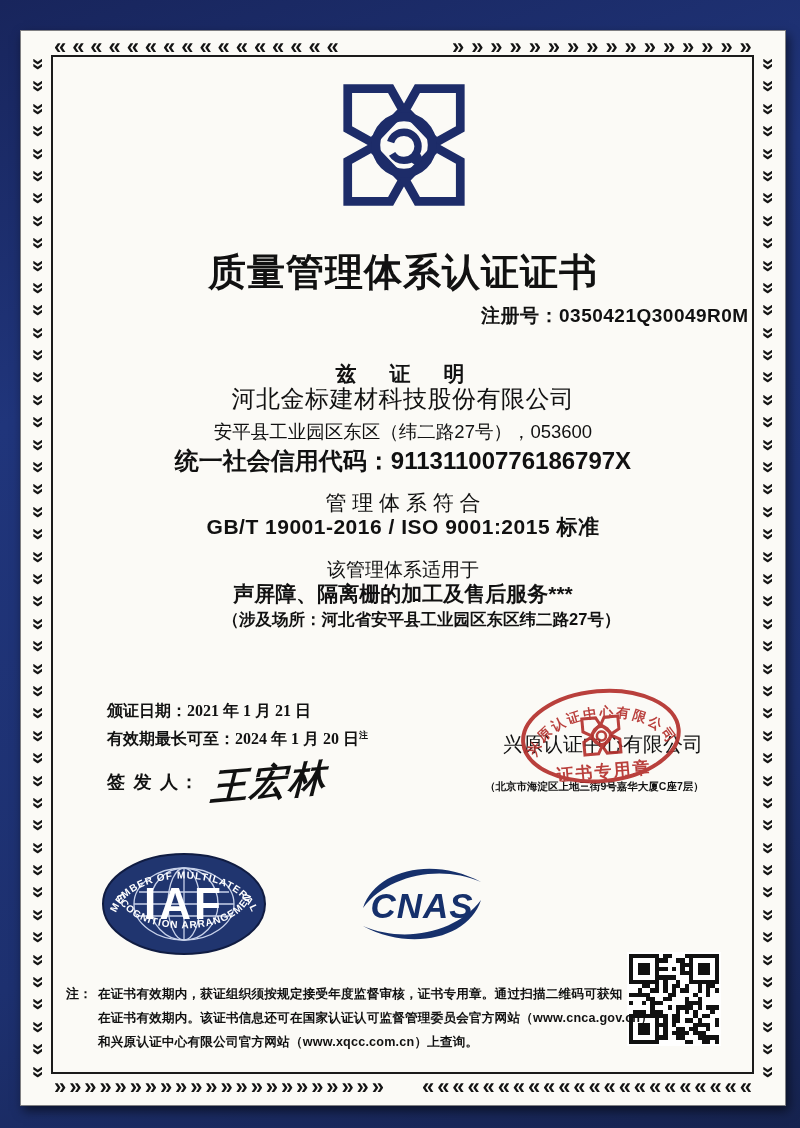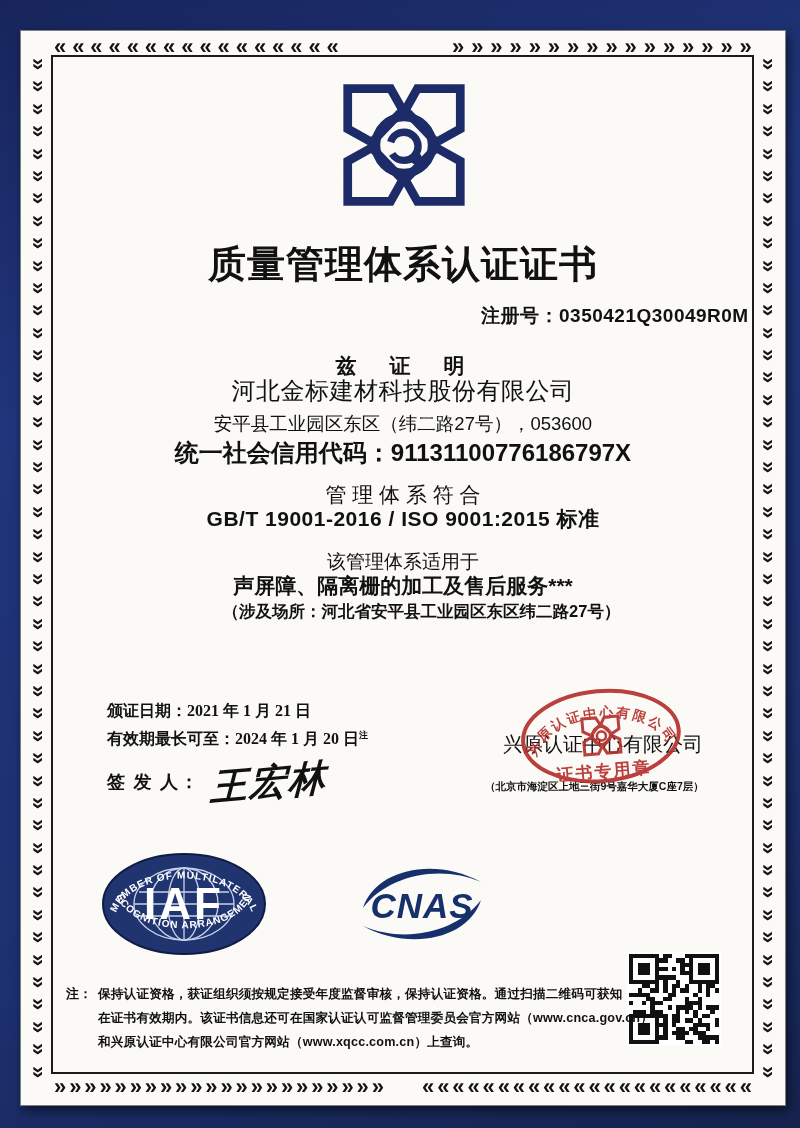--- a/index.html
+++ b/index.html
@@ -20,21 +20,21 @@
   .chev-h span{font-size:22px;line-height:18px;}
   .chev-top{top:6px;}
   .chev-bottom{top:auto;bottom:8px;}
   .chev-v{flex-direction:column;top:27px;bottom:27px;width:22px;}
   .chev-v span{display:block;height:12px;line-height:12px;font-size:22px;text-align:center;transform:rotate(-90deg);}
   .chev-left{left:5px;}
   .chev-right{right:7px;}
   .inner-frame{position:absolute;left:30px;top:24px;right:31px;bottom:31px;border:2.5px solid #1b1b1b;}
   
   .abs{position:absolute;}
-  .ctr{left:0;right:0;text-align:center;}
+  .ctr{left:0;right:0;text-align:center;margin-top:8px;}
   .serif{font-family:"Liberation Serif","DejaVu Serif",serif;}
   .title{top:208px;font-size:38px;font-weight:800;letter-spacing:1px;}
   .regno{top:272px;left:460px;font-size:19px;font-weight:700;letter-spacing:.5px;}
   .hereby{top:321px;font-size:21px;font-weight:700;letter-spacing:6px;text-align:center;}
   .company{top:344px;font-size:24px;font-weight:400;letter-spacing:.5px;}
   .address{top:380px;font-size:18.5px;font-weight:400;}
   .credit{top:406px;font-size:24px;font-weight:600;}
   .conform{top:450px;font-size:21px;font-weight:400;}
   .standard{top:474px;font-size:21px;font-weight:800;letter-spacing:.5px;}
   .scope-intro{top:518px;font-size:19px;font-weight:500;}
@@ -780,19 +780,19 @@
       <i></i>
       <i class="on"></i>
       <i class="on"></i>
       <i></i>
       <i class="on"></i>
     </div>
 
   <div class="abs footer">
     <div class="lbl">注：</div>
     <div class="lines">
-      <div>保持认证资格，获证组织须按规定接受年度监督审核，保持认证资格。通过扫描二维码可获知</div>
+      <div>在证书有效期内，获证组织须按规定接受年度监督审核，证书专用章。通过扫描二维码可获知</div>
       <div>在证书有效期内。该证书信息还可在国家认证认可监督管理委员会官方网站（www.cnca.gov.cn）</div>
       <div>和兴原认证中心有限公司官方网站（www.xqcc.com.cn）上查询。</div>
     </div>
   </div>
 
 </div>
 
 </body></html>

